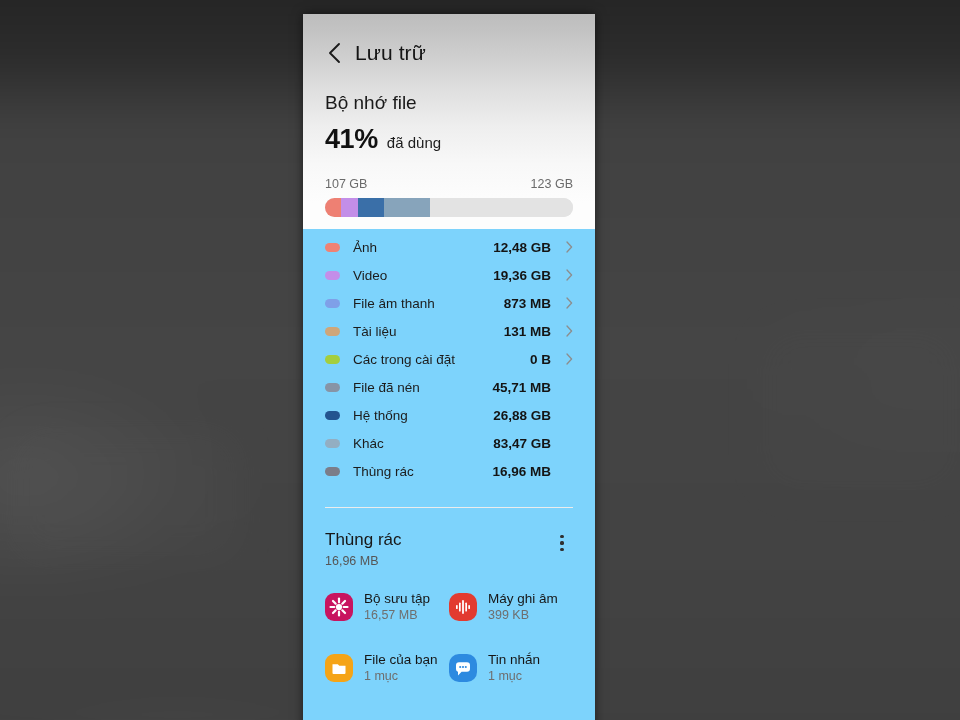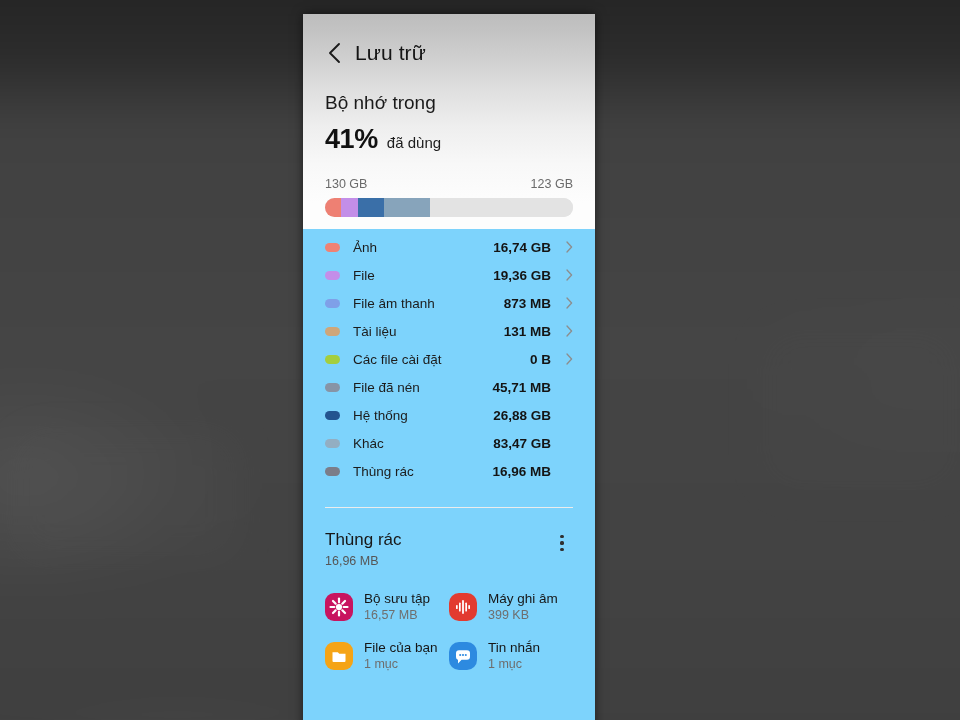--- a/index.html
+++ b/index.html
@@ -82,21 +82,21 @@
   
   .trash { padding:22px 22px 0 22px; }
   .trash-head { display:flex; align-items:flex-start; }
   .trash-head .tt { flex:1; }
   .trash-title { font-size:17px; color:#171717; margin-bottom:4px; }
   .trash-sub { font-size:12.5px; color:#565656; }
   .kebab { width:22px; height:26px; display:flex; flex-direction:column;
            align-items:center; justify-content:center; gap:3px; cursor:pointer; }
   .kebab i { width:3.2px; height:3.2px; background:#303030; border-radius:50%; display:block; }
 
-  .trash-grid { display:grid; grid-template-columns:1fr 1fr; row-gap:18px; margin-top:23px; }
+  .trash-grid { display:grid; grid-template-columns:1fr 1fr; row-gap:30px; margin-top:23px; }
   .trash-item { display:flex; align-items:center; gap:11px; cursor:pointer; }
   .ticon { width:28px; height:28px; flex:none; display:flex; align-items:center; justify-content:center; }
   .ti-text .n { font-size:13.5px; color:#161616; margin-bottom:2px; }
   .ti-text .s { font-size:12.5px; color:#6e6e6e; }
 </style>
 </head>
 <body>
 
 <div id="backdrop">
   <div class="bg-base"></div>
@@ -118,52 +118,52 @@
         <span>
           <svg width="15" height="22" viewBox="0 0 15 22" fill="none">
             <path d="M12 2 L3 11 L12 20" stroke="#1b1b1b" stroke-width="1.9" stroke-linecap="round" stroke-linejoin="round"></path>
           </svg>
         </span>
       </div>
       <div class="appbar-title">Lưu trữ</div>
     </div>
 
     <div class="summary">
-      <h2>Bộ nhớ trong</h2>
+      <h2>Bộ nhớ file</h2>
       <div class="pct-row">
         <span class="pct-big">41%</span>
         <span class="pct-label">đã dùng</span>
       </div>
       <div class="cap-row">
-        <span>130 GB</span>
+        <span>107 GB</span>
         <span>123 GB</span>
       </div>
       <div class="bar" id="storage-bar">
           <div class="seg" style="width: 6.3%; background: rgb(238, 128, 115);"></div>
           <div class="seg" style="width: 6.9%; background: rgb(195, 142, 232);"></div>
           <div class="seg" style="width: 10.4%; background: rgb(58, 111, 168);"></div>
           <div class="seg" style="width: 18.8%; background: rgb(135, 164, 187);"></div>
           <div class="seg" style="width: 57.6%; background: rgb(227, 227, 227);"></div>
         </div>
     </div>
 
     <div class="cat-list" id="category-list">
         <div class="cat-row">
           <span class="dot" style="background: rgb(239, 130, 116);"></span>
           <span class="cat-name">Ảnh</span>
-          <span class="cat-size">16,74 GB</span>
+          <span class="cat-size">12,48 GB</span>
           <span class="chev">
             <svg width="7" height="12" viewBox="0 0 7 12" fill="none">
               <path d="M1 1 L5.6 6 L1 11" stroke="#8d8d8d" stroke-width="1.3" stroke-linecap="round" stroke-linejoin="round"></path>
             </svg>
           </span>
         </div>
         <div class="cat-row">
           <span class="dot" style="background: rgb(196, 142, 233);"></span>
-          <span class="cat-name">File</span>
+          <span class="cat-name">Video</span>
           <span class="cat-size">19,36 GB</span>
           <span class="chev">
             <svg width="7" height="12" viewBox="0 0 7 12" fill="none">
               <path d="M1 1 L5.6 6 L1 11" stroke="#8d8d8d" stroke-width="1.3" stroke-linecap="round" stroke-linejoin="round"></path>
             </svg>
           </span>
         </div>
         <div class="cat-row">
           <span class="dot" style="background: rgb(127, 160, 232);"></span>
           <span class="cat-name">File âm thanh</span>
@@ -179,21 +179,21 @@
           <span class="cat-name">Tài liệu</span>
           <span class="cat-size">131 MB</span>
           <span class="chev">
             <svg width="7" height="12" viewBox="0 0 7 12" fill="none">
               <path d="M1 1 L5.6 6 L1 11" stroke="#8d8d8d" stroke-width="1.3" stroke-linecap="round" stroke-linejoin="round"></path>
             </svg>
           </span>
         </div>
         <div class="cat-row">
           <span class="dot" style="background: rgb(164, 206, 62);"></span>
-          <span class="cat-name">Các file cài đặt</span>
+          <span class="cat-name">Các trong cài đặt</span>
           <span class="cat-size">0 B</span>
           <span class="chev">
             <svg width="7" height="12" viewBox="0 0 7 12" fill="none">
               <path d="M1 1 L5.6 6 L1 11" stroke="#8d8d8d" stroke-width="1.3" stroke-linecap="round" stroke-linejoin="round"></path>
             </svg>
           </span>
         </div>
         <div class="cat-row">
           <span class="dot" style="background: rgb(135, 148, 166);"></span>
           <span class="cat-name">File đã nén</span>

